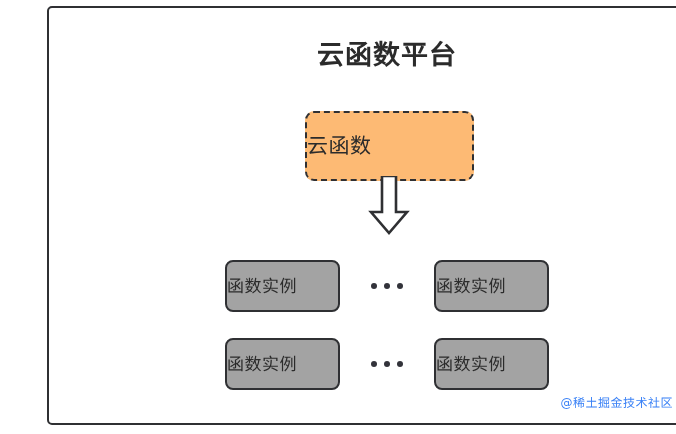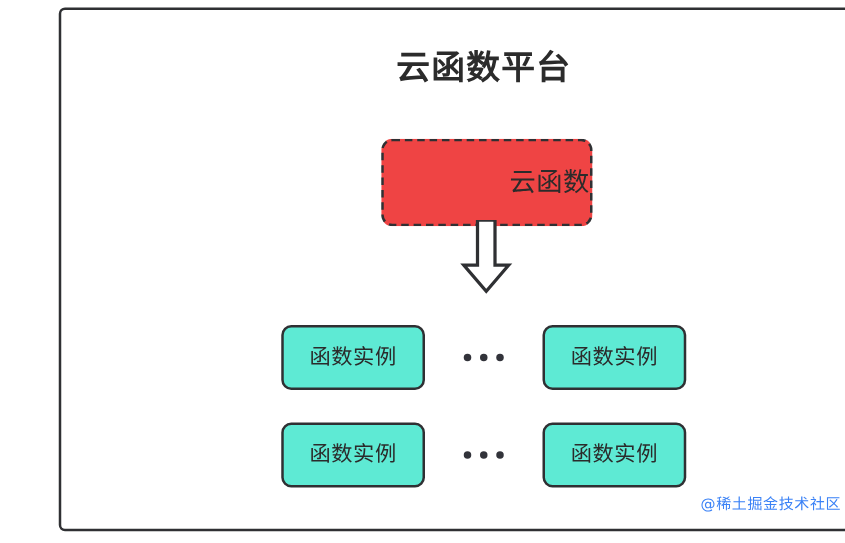--- a/index.html
+++ b/index.html
@@ -55,24 +55,24 @@
   
   .cloud-function-node {
     position: absolute;
     left: 256px;
     top: 103px;
     width: 169px;
     height: 70px;
     box-sizing: border-box;
     border: 2.5px dashed #2f3033;
     border-radius: 9px;
-    background: #ef4444;
-    display: flex;
-    align-items: center;
-    justify-content: flex-end;
+    background: #fdba74;
+    display: flex;
+    align-items: center;
+    justify-content: flex-start;
   }
   .cloud-function-label {
     font-size: 21px;
     font-weight: normal;
     line-height: 24px;
     letter-spacing: 0.5px;
     color: #2b2b2b;
     white-space: nowrap;
   }
 
@@ -97,24 +97,23 @@
   }
   .instance-row.row-1 { top: 252px; }
   .instance-row.row-2 { top: 330px; }
 
   .instance-box {
     box-sizing: border-box;
     width: 115px;
     height: 52px;
     border: 2.5px solid #2f3033;
     border-radius: 8px;
-    background: #5eead4;
-    display: flex;
-    align-items: center;
-    justify-content: center;
+    background: #a3a3a3;
+    display: flex;
+    align-items: center;
   }
   .instance-label {
     font-size: 17px;
     line-height: 20px;
     letter-spacing: 0.5px;
     color: #2b2b2b;
     white-space: nowrap;
   }
 
   .row-ellipsis {

